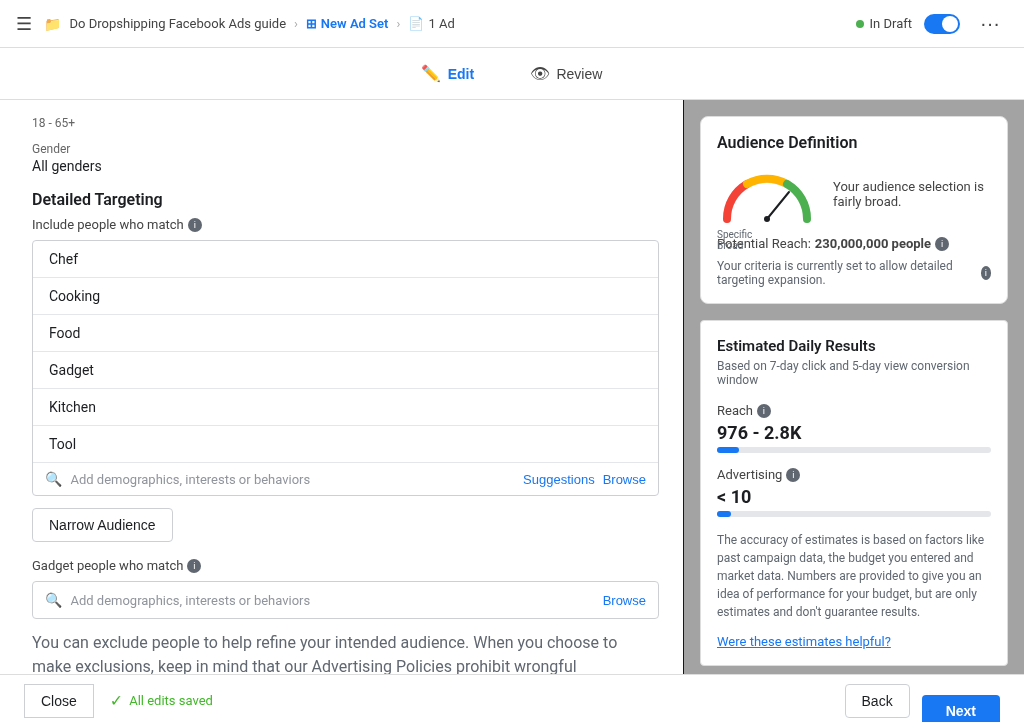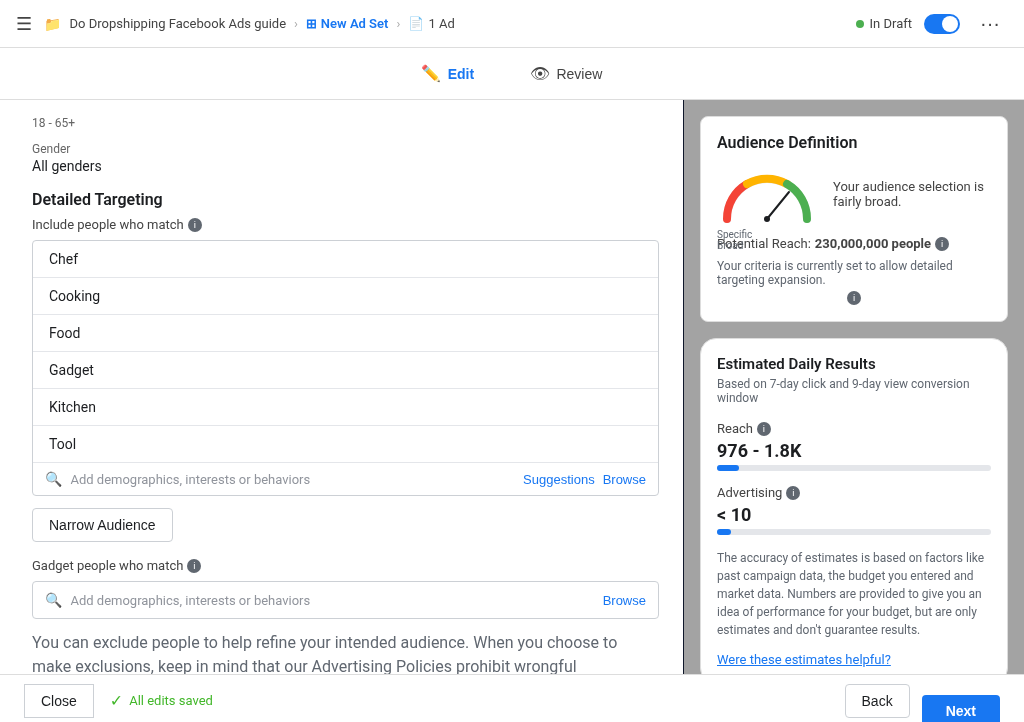--- a/index.html
+++ b/index.html
@@ -93,23 +93,23 @@
 
     .gauge-section { display: flex; align-items: center; gap: 16px; margin-bottom: 12px; }
     .gauge-container { position: relative; width: 100px; height: 60px; }
     .gauge-desc { font-size: 13px; color: #444; flex: 1; }
 
     
     .gauge-svg { width: 100px; height: 60px; }
 
     .potential-reach { margin-bottom: 8px; }
     .potential-reach-label { font-size: 13px; color: #444; display: flex; align-items: center; gap: 0; }
-    .criteria-note { font-size: 12px; color: #606770; display: flex; align-items: center; gap: 4px; flex-direction: column; }
-
-    .estimated-card { background: #fff; border: 1px solid #ddd; border-radius: 16px; padding: 16px; margin-top: 16px; }
+    .criteria-note { font-size: 12px; color: #606770; display: flex; align-items: center; gap: 4px; }
+
+    .estimated-card { background: #fff; border: 1px solid #ddd; border-radius: 4px; padding: 16px; margin-top: 16px; }
     .estimated-title { font-size: 15px; font-weight: 600; margin-bottom: 4px; }
     .estimated-subtitle { font-size: 12px; color: #606770; margin-bottom: 16px; }
 
     .metric-row { margin-bottom: 14px; }
     .metric-label { font-size: 13px; color: #444; display: flex; align-items: center; gap: 4px; margin-bottom: 4px; }
     .metric-value { font-size: 18px; font-weight: 700; margin-bottom: 4px; }
     .metric-bar-bg { background: #e4e6ea; border-radius: 3px; height: 6px; width: 100%; }
     .metric-bar-fill { background: #1877f2; border-radius: 3px; height: 6px; }
 
     .accuracy-note { font-size: 12px; color: #606770; line-height: 1.5; margin-bottom: 12px; }
@@ -273,29 +273,29 @@
         </span>
       </div>
       <div class="criteria-note">
         <span>Your criteria is currently set to allow detailed targeting expansion.</span>
         <span class="info-icon">i</span>
       </div>
     </div>
 
     <div class="estimated-card">
       <div class="estimated-title">Estimated Daily Results</div>
-      <div class="estimated-subtitle">Based on 7-day click and 9-day view conversion window</div>
+      <div class="estimated-subtitle">Based on 7-day click and 5-day view conversion window</div>
 
       
       <div class="metric-row">
         <div class="metric-label">
           <span>Reach</span>
           <span class="info-icon">i</span>
         </div>
-        <div class="metric-value">976 - 1.8K</div>
+        <div class="metric-value">976 - 2.8K</div>
         <div class="metric-bar-bg">
           <div class="metric-bar-fill" id="reach-bar-fill" style="width: 8%;"></div>
         </div>
       </div>
 
       
       <div class="metric-row">
         <div class="metric-label">
           <span>Advertising</span>
           <span class="info-icon">i</span>

